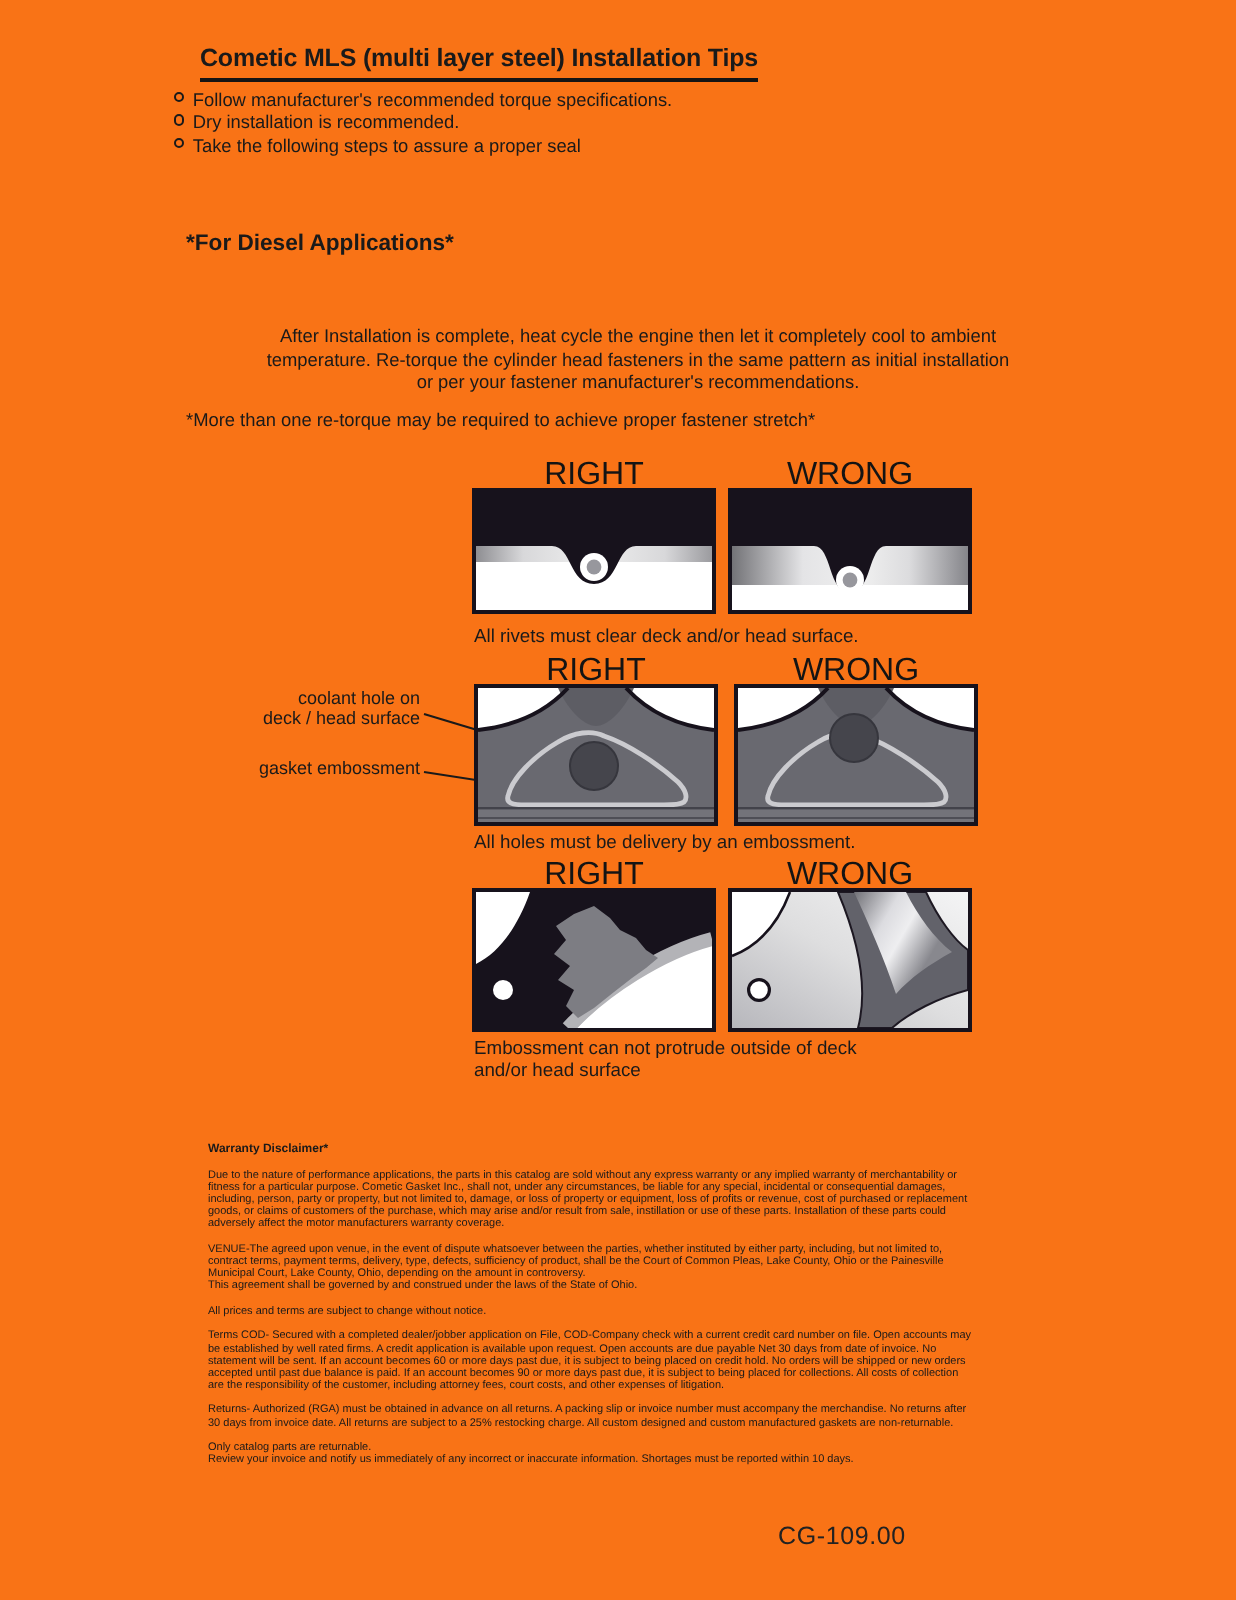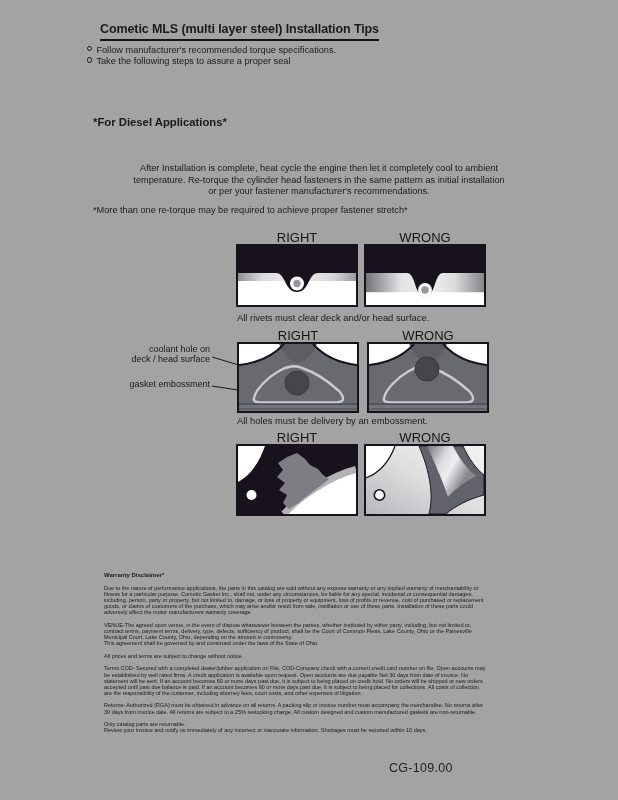--- a/index.html
+++ b/index.html
@@ -1,17 +1,17 @@
 <!DOCTYPE html>
 <html><head>
 <meta charset="utf-8">
 <style>
   html,body{margin:0;padding:0;background:#fff;}
   .page{
-    position:relative;width:618px;height:800px;background:#a3a3a3;overflow:hidden;
+    position:relative;width:618px;height:800px;background:#f97316;overflow:hidden;
     font-family:"Liberation Sans", sans-serif;color:#1a1a1a;
   }
   
   .title{
     position:absolute;left:100px;top:22px;font-size:12.5px;font-weight:bold;
     letter-spacing:-0.1px;border-bottom:2px solid #141414;padding-bottom:3px;white-space:nowrap;
   }
   
   .tips{position:absolute;left:87px;top:45px;width:470px;font-size:9.2px;line-height:11.3px;}
   .tip::before{
@@ -23,21 +23,21 @@
     content:"";display:inline-block;width:3.6px;height:3.6px;background:#1a1a1a;
     border-radius:50%;margin-right:4px;vertical-align:1.6px;
   }
   
   .diesel-h{position:absolute;left:93px;top:116px;font-size:11.3px;font-weight:bold;}
   .para{position:absolute;left:93px;width:452px;font-size:9.2px;line-height:11.5px;white-space:pre-line;}
   .p1{top:133px;}
   .p2{top:163px;text-align:center;}
   .p3{top:205px;}
   
-  .fig-label{position:absolute;width:122px;text-align:center;font-size:13px;line-height:13px;color:#141414;}
+  .fig-label{position:absolute;width:122px;text-align:center;font-size:16px;line-height:13px;color:#141414;}
   .panel{position:absolute;width:122px;border:2px solid #17121c;background:#fff;box-sizing:border-box;}
   .panel svg{display:block;width:100%;height:100%;}
   .caption{position:absolute;left:237px;font-size:9.4px;line-height:11px;white-space:pre-line;}
   .f1-label{top:231px;}  .f1-panel{top:244px;height:63px;}  .f1-caption{top:312px;}
   .f2-label{top:329px;}  .f2-panel{top:342px;height:71px;}  .f2-caption{top:415px;}
   .f3-label{top:431px;}  .f3-panel{top:444px;height:72px;}  .f3-caption{top:518px;}
   .pl1{left:236px;} .pr1{left:364px;}
   .pl2{left:237px;} .pr2{left:367px;}
   .callout{
     position:absolute;left:96px;width:114px;text-align:right;
@@ -54,20 +54,21 @@
 </style>
 </head>
 <body>
 
 <div class="page">
 
   <div class="title">Cometic MLS (multi layer steel) Installation Tips</div>
 
   <div class="tips">
     <div class="tip">Follow manufacturer's recommended torque specifications.</div>
+    <div class="tip">Dry installation is recommended.</div>
     <div class="tip">Take the following steps to assure a proper seal</div>
   </div>
 
   <div class="diesel-h">*For Diesel Applications*</div>
   <div class="para p2">After Installation is complete, heat cycle the engine then let it completely cool to ambient
 temperature. Re-torque the cylinder head fasteners in the same pattern as initial installation
 or per your fastener manufacturer's recommendations.</div>
   <div class="para p3">*More than one re-torque may be required to achieve proper fastener stretch*</div>
 
   <div class="fig-label f1-label pl1">RIGHT</div>
@@ -176,20 +177,22 @@
             <stop offset="0.85" stop-color="#88888e"></stop>
         </linearGradient>
       </defs>
       <path d="M29,0 H118 V68 H0 V32 C13,27 23,16 29,0 Z" fill="url(#d3)"></path>
       <path d="M0,32 C13,27 23,16 29,0" fill="none" stroke="#17121c" stroke-width="1.3"></path>
       <path d="M53,0 H97 C103,13 111,24 118,29 V49 C103,53 89,60 80,68 H63 C69,45 61,19 53,0 Z" fill="#62626a" stroke="#1d1822" stroke-width="1"></path>
       <path d="M61,0 H87 C93,12 101,23 110,30 C99,36 89,43 82,51 C76,33 68,15 61,0 Z" fill="url(#s3)"></path>
       <circle cx="13.5" cy="49" r="5.2" fill="#ffffff" stroke="#17121c" stroke-width="1.6"></circle>
     </svg>
   </div>
+  <div class="caption f3-caption">Embossment can not protrude outside of deck
+and/or head surface</div>
 
   <div class="legal">
     <div class="legal-h">Warranty Disclaimer*</div>
     <p>Due to the nature of performance applications, the parts in this catalog are sold without any express warranty or any implied warranty of merchantability or
 fitness for a particular purpose.  Cometic Gasket Inc., shall not, under any circumstances, be liable for any special, incidental or consequential damages,
 including, person, party or property, but not limited to, damage, or loss of property or equipment, loss of profits or revenue, cost of purchased or replacement
 goods, or claims of customers of the purchase, which may arise and/or result from sale, instillation or use of these parts.  Installation of these parts could
 adversely affect the motor manufacturers warranty coverage.</p>
     <p>VENUE-The agreed upon venue, in the event of dispute whatsoever between the parties, whether instituted by either party, including, but not limited to,
 contract terms, payment terms, delivery, type, defects, sufficiency of product, shall be the Court of Common Pleas, Lake County, Ohio or the Painesville

